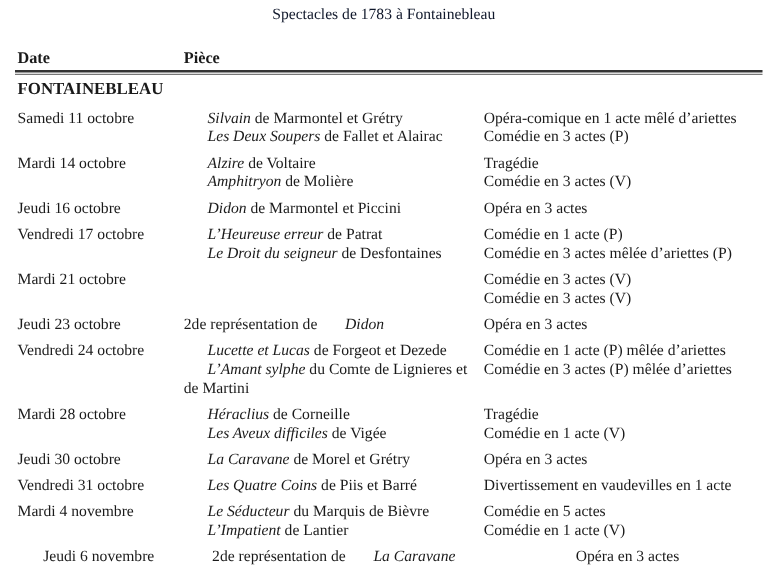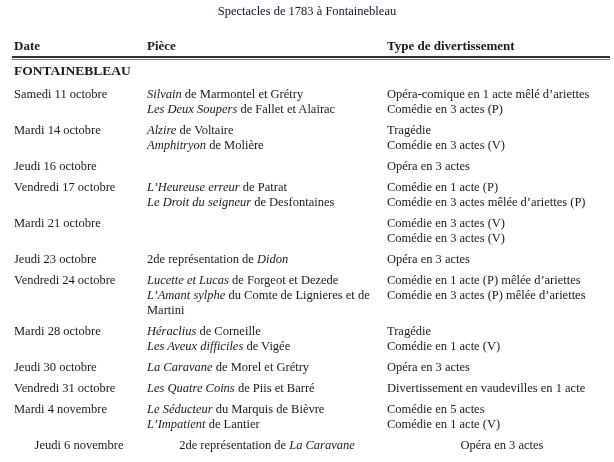--- a/index.html
+++ b/index.html
@@ -24,32 +24,31 @@
   .section {
     font-weight: bold; font-size: 13.5px; height: 20px; line-height: 20px; margin-top: 1px;
   }
   .row { position: relative; margin-top: 6px; }
   .row .c { position: absolute; top: 0; line-height: 15px; }
   .c-date { left: 0; width: 130px; }
   .c-piece { left: 133px; width: 240px; }
   .c-type { left: 373px; width: 230px; }
   .line { display: block; white-space: nowrap; }
   .wrap { white-space: normal; }
-  i { font-style: italic; }
+  i { font-style: italic; margin-left: 19px; }
 </style>
 </head>
 <body>
 
 <div class="title">Spectacles de 1783 à Fontainebleau</div>
 
 <div class="table">
   <div class="hdr">
     <span style="left:0">Date</span>
     <span style="left:133px">Pièce</span>
-    <span style="left:373px">Type de divertissement</span>
   </div>
   <div class="rule"></div>
   <div class="section">FONTAINEBLEAU</div>
   <div id="rows">
       <div class="row" style="height: 30px;">
         <div class="c c-date">Samedi 11 octobre</div>
         <div class="c c-piece">
           <span class="line"><i>Silvain</i><span> de Marmontel et Grétry</span></span>
           <span class="line"><i>Les Deux Soupers</i><span> de Fallet et Alairac</span></span>
         </div>
@@ -64,20 +63,23 @@
           <span class="line"><i>Alzire</i><span> de Voltaire</span></span>
           <span class="line"><i>Amphitryon</i><span> de Molière</span></span>
         </div>
         <div class="c c-type">
           <span class="line">Tragédie</span>
           <span class="line">Comédie en 3 actes (V)</span>
         </div>
       </div>
       <div class="row" style="height: 15px;">
         <div class="c c-date">Jeudi 16 octobre</div>
+        <div class="c c-piece">
+          <span class="line"><i>Didon</i><span> de Marmontel et Piccini</span></span>
+        </div>
         <div class="c c-type">
           <span class="line">Opéra en 3 actes</span>
         </div>
       </div>
       <div class="row" style="height: 30px;">
         <div class="c c-date">Vendredi 17 octobre</div>
         <div class="c c-piece">
           <span class="line"><i>L’Heureuse erreur</i><span> de Patrat</span></span>
           <span class="line"><i>Le Droit du seigneur</i><span> de Desfontaines</span></span>
         </div>

